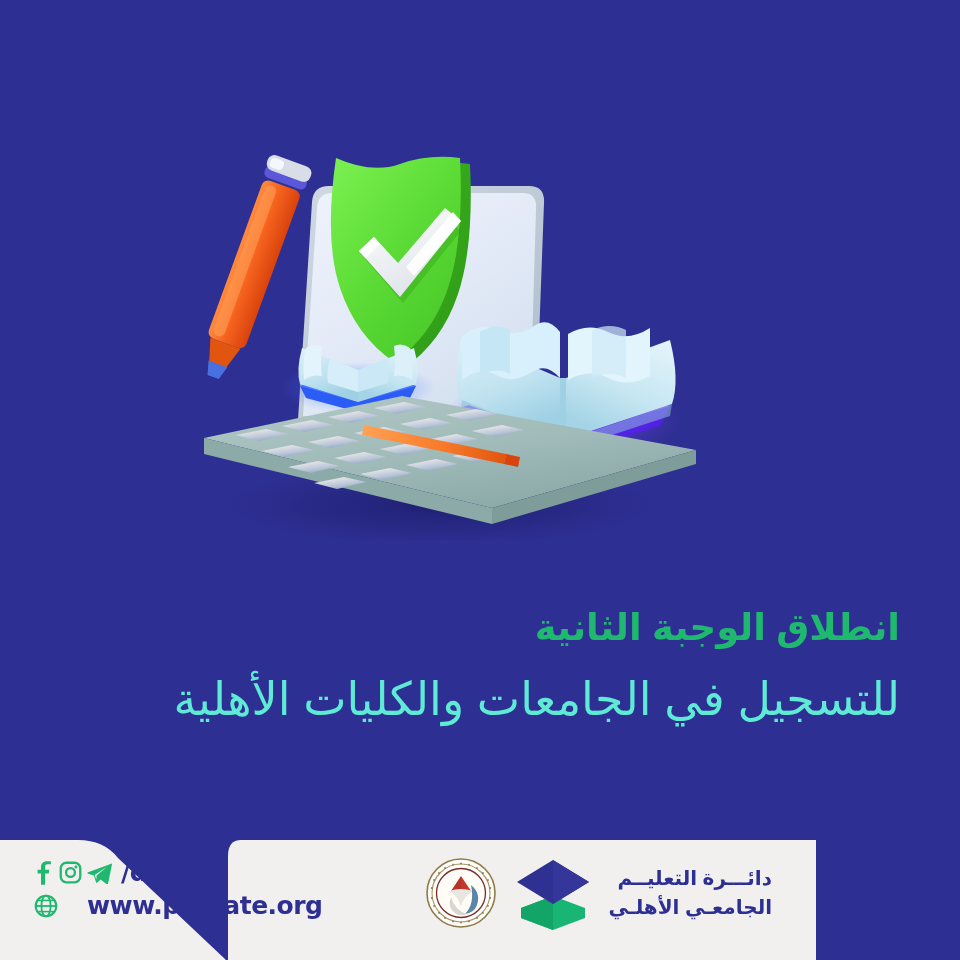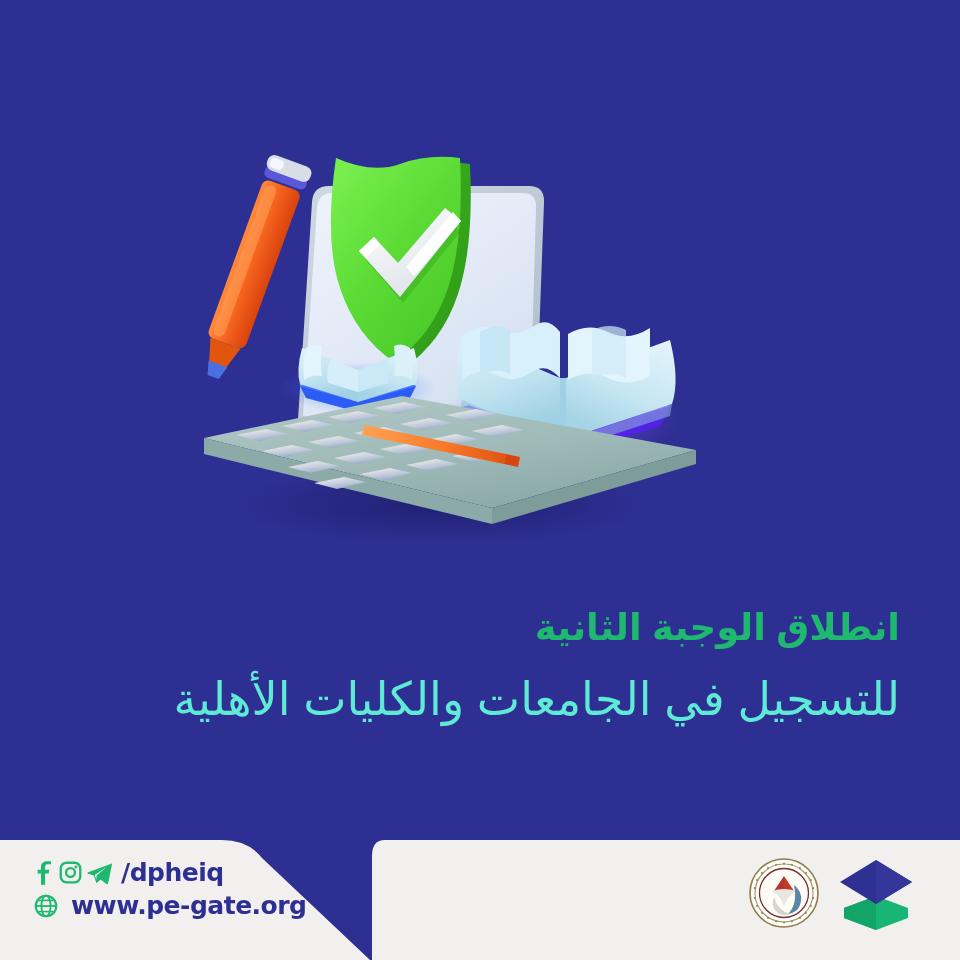--- a/index.html
+++ b/index.html
@@ -48,21 +48,21 @@
     line-height:1.55;
     margin-top:8px;
     white-space:nowrap;
     text-align:right;
   }
 
   
   #footer {
     position:absolute;
     left:0; bottom:0;
-    width:960px; height:130px;
+    width:816px; height:130px;
   }
   #footer-bg { position:absolute; inset:0; width:960px; height:130px; }
 
   #footer-left-content {
     position:absolute;
     left:34px; top:28px;
     width:300px;
     direction:ltr;
     text-align:left;
   }
@@ -72,21 +72,21 @@
     gap:5px;
     margin-bottom:4px;
   }
   .social-row .handle-text,
   .social-row .site-text {
     color:#2e2f93;
     font-weight:bold;
     font-family:"DejaVu Sans", sans-serif;
   }
   .social-row .handle-text { font-size:25px; margin-left:4px; letter-spacing:-0.5px;}
-  .social-row .site-text   { font-size:25px; margin-left:8px; letter-spacing:-0.5px;}
+  .social-row .site-text   { font-size:25px; margin-left:24px; letter-spacing:-0.5px;}
   .sicon { display:inline-flex; align-items:center; justify-content:center; }
 
   #footer-right-content {
     position:absolute;
     right:44px; top:26px;
     display:flex;
     align-items:center;
     gap:16px;
     direction:rtl;
   }
@@ -355,20 +355,24 @@
             <line x1="3.3" y1="17.6" x2="20.7" y2="17.6" stroke="#1fb86f" stroke-width="1.6"></line>
           </svg>
         </span>
         <span class="site-text">www.pe-gate.org</span>
       </div>
 
     </div>
 
     <div id="footer-right-content">
 
+      <div id="dept-name">
+        <div>دائـــرة التعليــم</div>
+        <div>الجامعـي الأهلـي</div>
+      </div>
 
       <svg id="cap-logo" viewBox="0 0 80 74">
         <path d="M40 40 L8 52 L8 62 L40 74 L72 62 L72 52 Z" fill="#19b575"></path>
         <path d="M40 40 L8 52 L8 62 L40 74 Z" fill="#13a468"></path>
         <path d="M40 4 L76 26 L40 48 L4 26 Z" fill="#2e3192"></path>
         <path d="M40 4 L76 26 L40 48 Z" fill="#343799"></path>
       </svg>
 
       <svg id="ministry-seal" viewBox="0 0 72 72">
         <circle cx="36" cy="36" r="34" fill="#fdfcf8" stroke="#8d7b4a" stroke-width="1.6"></circle>

